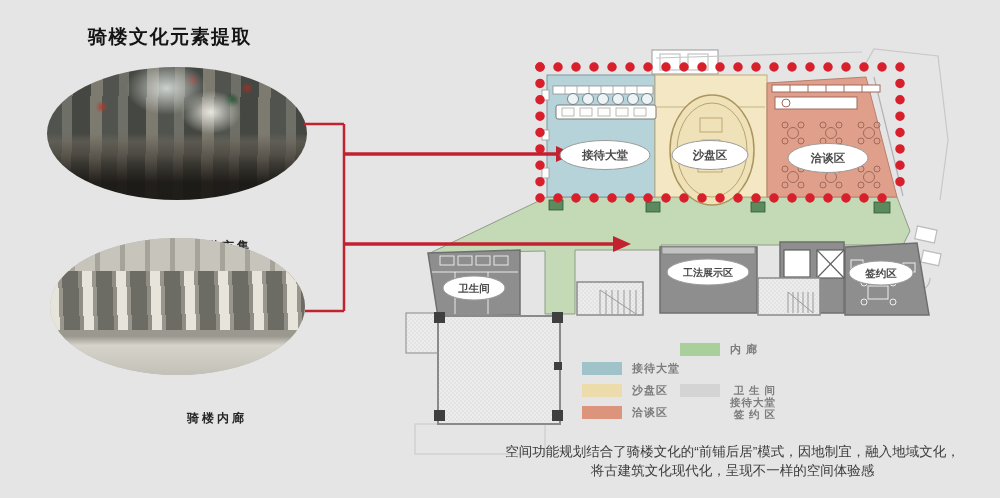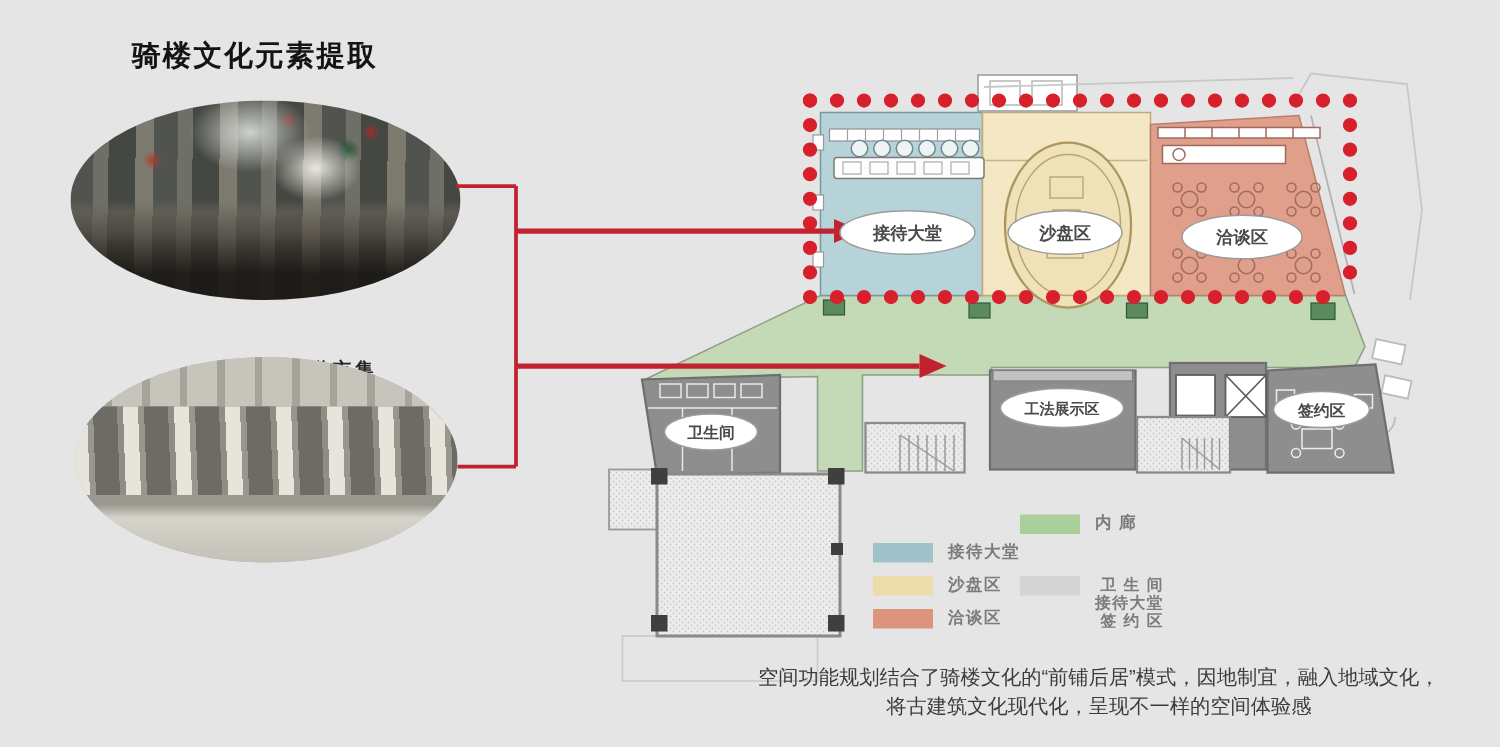--- a/index.html
+++ b/index.html
@@ -59,20 +59,21 @@
 
   <div class="photo photo1"></div>
   <div class="photo-label label1">街道市集</div>
 
   <div class="photo photo2">
     <div class="p2-top"></div>
     <div class="p2-banner"></div>
     <div class="p2-cols"></div>
     <div class="p2-ground"></div>
   </div>
+  <div class="photo-label label2">骑楼内廊</div>
 
   <svg class="plan" width="1000" height="498" viewBox="0 0 1000 498">
     <defs>
       <pattern id="hatch" width="4" height="4" patternUnits="userSpaceOnUse">
         <rect width="4" height="4" fill="#ececec"></rect>
         <circle cx="1" cy="1" r="0.6" fill="#c9c9c9"></circle>
         <circle cx="3" cy="3" r="0.6" fill="#c9c9c9"></circle>
       </pattern>
     </defs>
 

